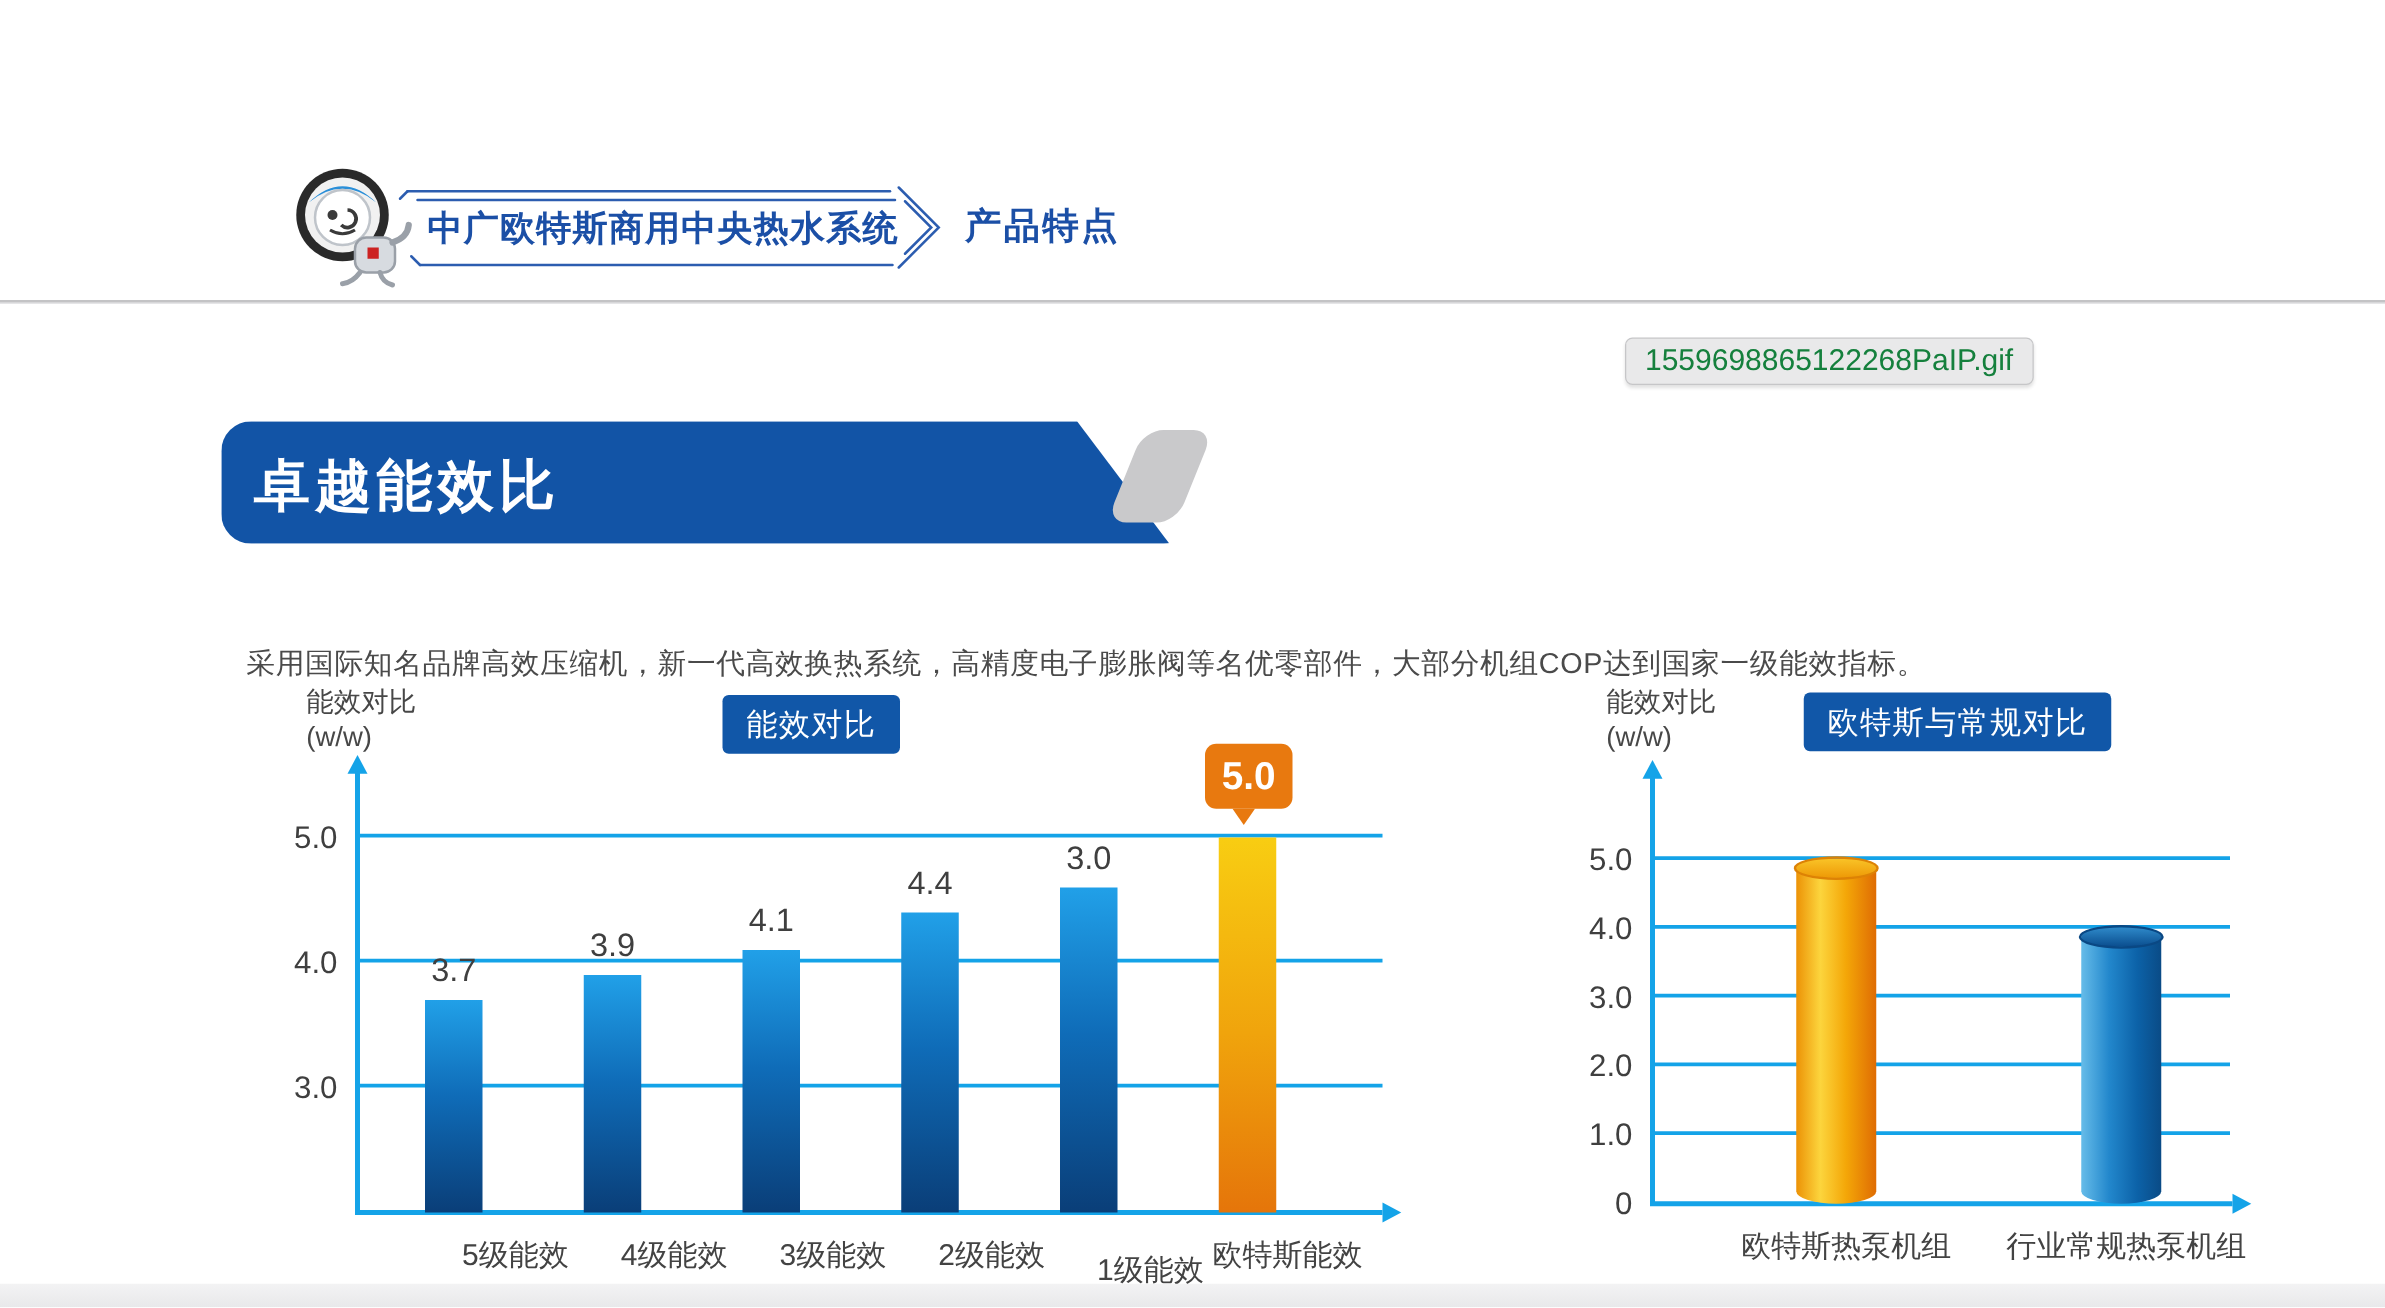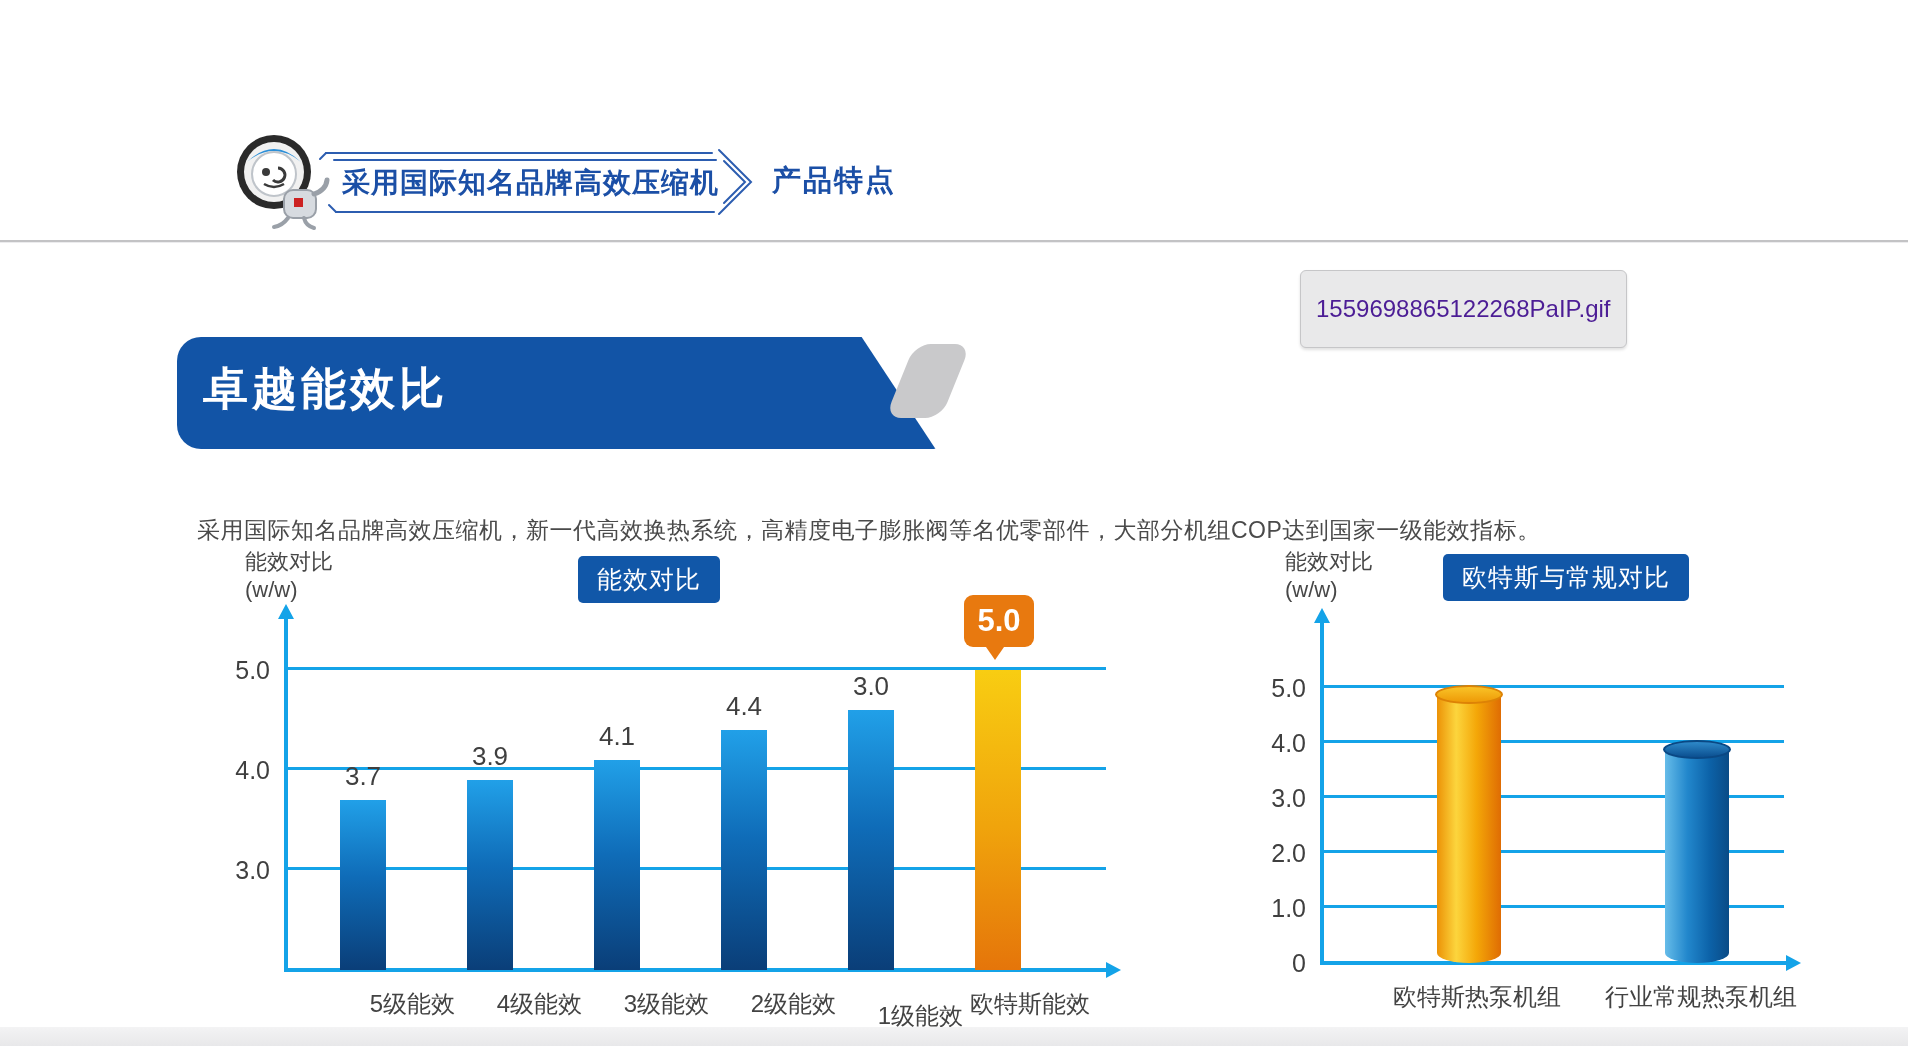--- a/index.html
+++ b/index.html
@@ -10,26 +10,26 @@
   .logo{position:absolute;left:226px;top:130px;width:106px;height:102px;}
   .frame-svg{position:absolute;left:318px;top:142px;width:442px;height:80px;}
   .brand-text{position:absolute;left:342px;top:164px;font-size:28px;font-weight:bold;
               color:#1b4fa6;letter-spacing:1px;white-space:nowrap;}
   .section-text{position:absolute;left:772px;top:161px;font-size:29px;font-weight:bold;
               color:#1b4fa6;letter-spacing:2px;white-space:nowrap;}
   .divider{position:absolute;left:0;top:240px;width:100%;height:2px;background:#c3c3c5;
            border-bottom:1px solid #ececee;}
 
   
-  .file-tip{position:absolute;left:1300px;top:270px;padding:24px 15px;background:#e9e9ea;
-            border:1px solid #c6c6c8;border-radius:6px;font-size:24px;color:#4c1d95;
+  .file-tip{position:absolute;left:1300px;top:270px;padding:4px 15px;background:#e9e9ea;
+            border:1px solid #c6c6c8;border-radius:6px;font-size:24px;color:#15803d;
             box-shadow:0 2px 3px rgba(0,0,0,.12);white-space:nowrap;}
 
   
-  .banner{position:absolute;left:177px;top:337px;width:778px;height:112px;}
+  .banner{position:absolute;left:177px;top:337px;width:778px;height:98px;}
   .banner-blue{position:absolute;inset:0;background:#1254a6;border-radius:24px;
                clip-path:polygon(0 0,88% 0,97.5% 100%,0 100%);}
   .banner-gray{position:absolute;left:723px;top:7px;width:56px;height:74px;background:#c9c9cb;
                border-radius:16px;transform:skewX(-22deg);}
   .banner-title{position:absolute;left:26px;top:22px;font-size:45px;font-weight:bold;
                 color:#ffffff;letter-spacing:4px;white-space:nowrap;}
 
   .desc{position:absolute;left:177px;top:492px;width:1560px;font-size:23px;color:#4a4a4a;
         letter-spacing:0.5px;margin-left:20px;}
 
@@ -94,21 +94,21 @@
 
   <svg class="frame-svg" viewBox="0 0 442 80" fill="none" stroke="#2c5db0" stroke-width="2" stroke-linecap="round">
     <path d="M8 11 H394"></path>
     <path d="M16 18 H398"></path>
     <path d="M401 8 L433 40 L401 72"></path>
     <path d="M406 19 L427 40 L406 61"></path>
     <path d="M18 70 H396"></path>
     <path d="M8 11 L2 17"></path>
     <path d="M18 70 L11 63"></path>
   </svg>
-  <div class="brand-text">采用国际知名品牌高效压缩机</div>
+  <div class="brand-text">中广欧特斯商用中央热水系统</div>
   <div class="section-text">产品特点</div>
   <div class="divider"></div>
 
   <div class="file-tip">1559698865122268PaIP.gif</div>
 
   <div class="banner">
     <div class="banner-blue"></div>
     <div class="banner-gray"></div>
     <div class="banner-title">卓越能效比</div>
   </div>

